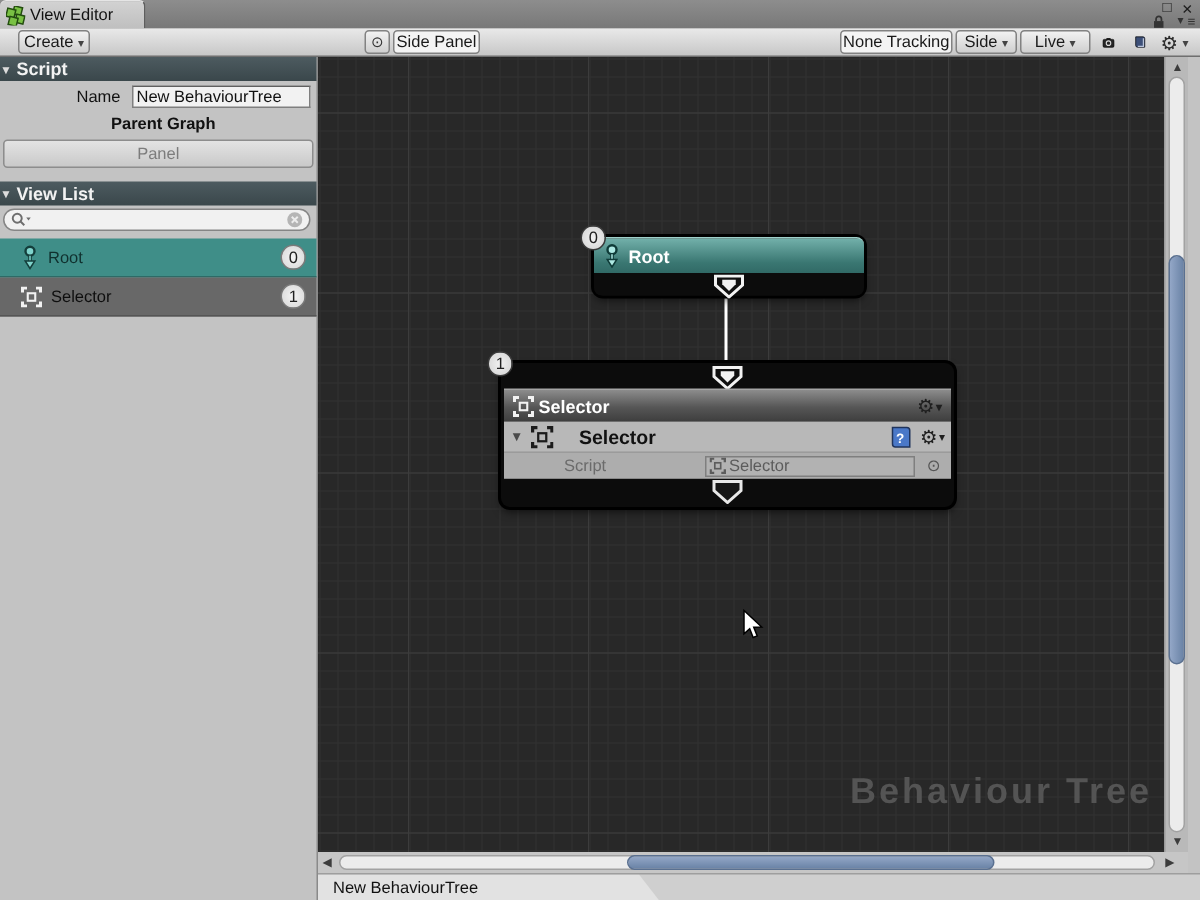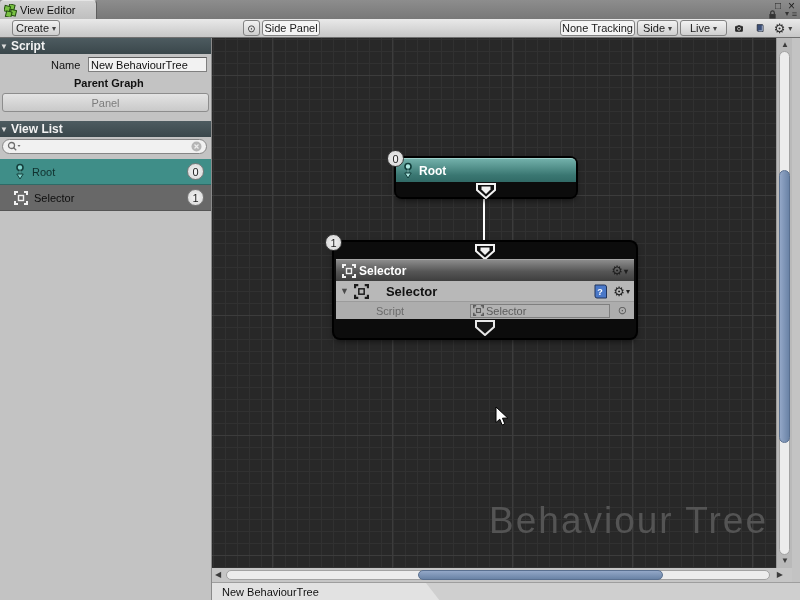--- a/index.html
+++ b/index.html
@@ -46,21 +46,21 @@
       background:radial-gradient(#f4f4f4,#d6d6d6);border:1px solid #7a7a7a;color:#222;
       display:flex;align-items:center;justify-content:center;font-size:11px;box-sizing:border-box;}
 
   
   #graph{left:212px;top:38px;width:564px;height:530px;background-color:#282828;
     background-image:
       linear-gradient(#3c3c3c 1px,transparent 1px),linear-gradient(90deg,#3c3c3c 1px,transparent 1px),
       linear-gradient(#313131 1px,transparent 1px),linear-gradient(90deg,#313131 1px,transparent 1px);
     background-size:120px 120px,120px 120px,12px 12px,12px 12px;
     background-position:37px 37px,60px 60px,1px 1px,1px 1px;overflow:hidden;}
-  #watermark{position:absolute;right:8px;bottom:26px;font-size:37px;font-weight:normal;color:#545454;
+  #watermark{position:absolute;right:8px;bottom:26px;font-size:24px;font-weight:bold;color:#545454;
       letter-spacing:2px;white-space:nowrap;}
   .gnode{position:absolute;border-radius:6px;background:#0c0c0c;box-shadow:0 0 0 2px #000,0 3px 6px rgba(0,0,0,.6);}
   .gbadge{position:absolute;left:-9px;top:-8px;width:17px;height:17px;border-radius:50%;
       background:radial-gradient(#f2f2f2,#d2d2d2);border:1px solid #3a3a3a;color:#222;z-index:5;
       display:flex;align-items:center;justify-content:center;font-size:11px;box-sizing:border-box;}
   .node-head{display:flex;align-items:center;gap:5px;padding:0 6px;box-sizing:border-box;
       color:#fff;font-weight:bold;font-size:12px;}
   #root-head{height:24px;border-radius:5px 5px 0 0;background:linear-gradient(#72b0aa,#3a7772 70%,#316a66);
       border-top:1px solid #9fd0ca;}
   #root-body{height:15px;background:#0c0c0c;border-radius:0 0 5px 5px;position:relative;}

